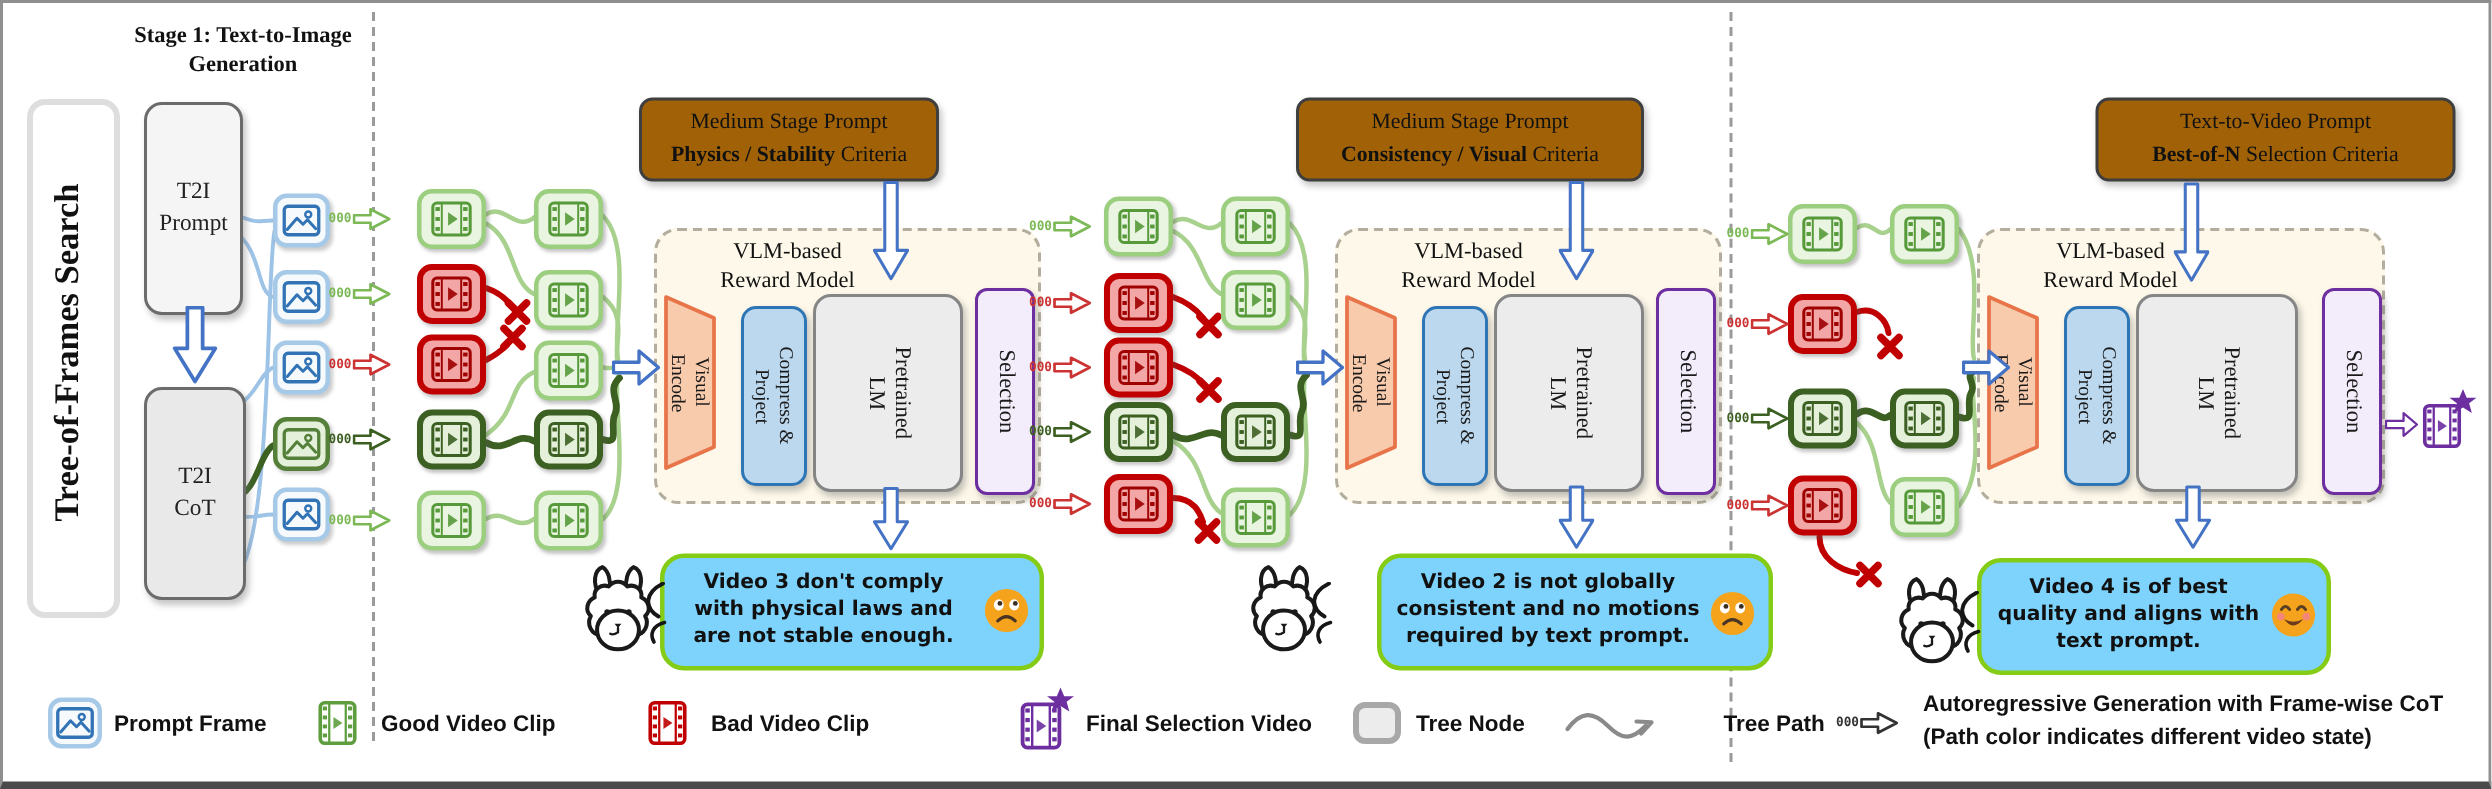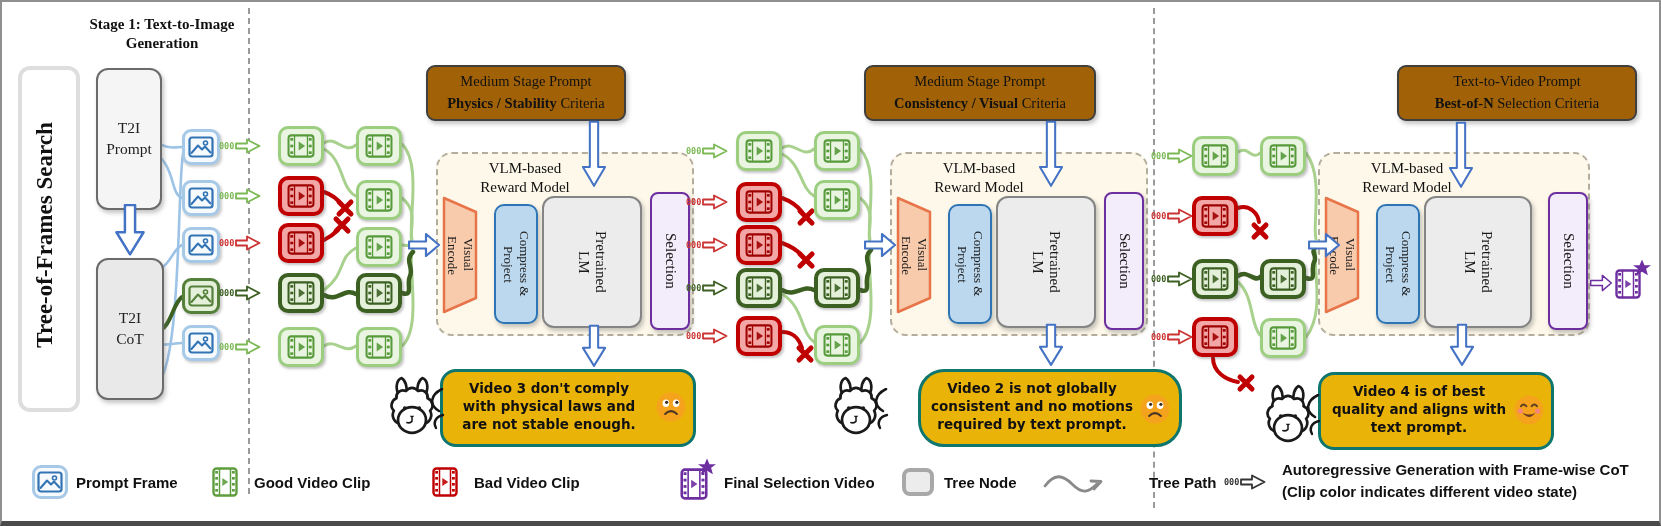--- a/index.html
+++ b/index.html
@@ -44,21 +44,21 @@
   .fnode svg{width:26px;height:22px;}
   .fb{border:3px solid #a7c9e8;background:#f6fafd;color:#3173b5;}
   .fg{border:3.5px solid #55803a;background:#e4f0da;color:#55803a;}
   
   .gen{display:flex;align-items:center;height:16px;}
   .gen .z{font:bold 8.5px "DejaVu Sans Mono",monospace;letter-spacing:0;margin-right:1px;}
   .gen svg{width:26px;height:16px;}
   .clg{color:#7cb956;} .cdg{color:#3c5f22;} .crd{color:#cc3333;} .cbk{color:#333;}
   .ab{color:#4472c4;} .ap{color:#6d2fa0;}
   
-  .bubble{top:367px;height:72px;background:#eab308;border:3px solid #0f766e;border-radius:16px;}
+  .bubble{top:367px;height:72px;background:#7dd3fc;border:3px solid #84cc16;border-radius:16px;}
   .btext{font:bold 13.5px "DejaVu Sans",sans-serif;line-height:1.32;color:#111;}
   .emoji{position:absolute;width:32px;height:32px;}
   
   .leg{font:bold 15px "Liberation Sans",sans-serif;color:#111;}
   .tnode-ico{width:32px;height:28px;border:4px solid #a8a8a8;border-radius:8px;background:#ececec;box-sizing:border-box;}
   svg.overlay{position:absolute;left:0;top:0;z-index:0;}
   .z1{z-index:1;} .z2{z-index:2;}
 </style>
 </head>
 <body>
@@ -629,21 +629,21 @@
         <use href="#sadface"></use>
       </svg>
 </div>
 
 <svg class="abs z2" style="left:828px;top:374px;width:52px;height:60px;">
       <use href="#llama"></use>
     </svg>
 <svg class="abs z2" style="left:868px;top:386px;width:20px;height:42px;">
       <use href="#tail"></use>
     </svg>
-<div class="abs bubble z1" style="left:916px;width:258px;border-radius:26px;">
+<div class="abs bubble z1" style="left:916px;width:258px;">
   <div class="abs btext pre ctr" style="left:10px;top:4px;width:202px;height:62px;">Video 2 is not globally
 consistent and no motions
 required by text prompt.</div>
   <svg class="emoji" style="right:8px;top:21px;">
         <use href="#sadface"></use>
       </svg>
 </div>
 
 <svg class="abs z2" style="left:1260px;top:382px;width:52px;height:60px;">
       <use href="#llama"></use>
@@ -696,15 +696,15 @@
 </svg>
 <div class="abs leg z1" style="left:1118px;top:472px;margin-left:29px;">Tree Path</div>
 
 <span class="abs gen cbk z1" style="left:1222px;top:472px;">
       <b class="z">000</b>
       <svg>
         <use href="#genarrow"></use>
       </svg>
     </span>
 <div class="abs leg pre z1" style="left:1280px;top:457px;line-height:1.45;">Autoregressive Generation with Frame-wise CoT
-(Clip color indicates different video state)</div>
+(Path color indicates different video state)</div>
 
 </div>
 
 </body></html>

